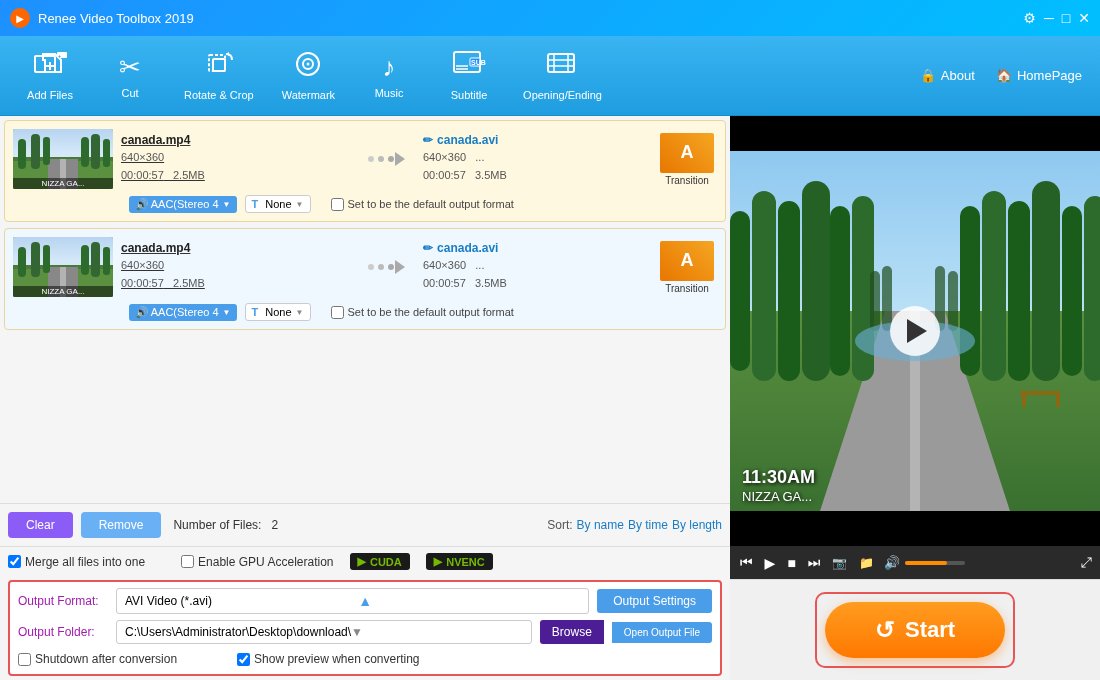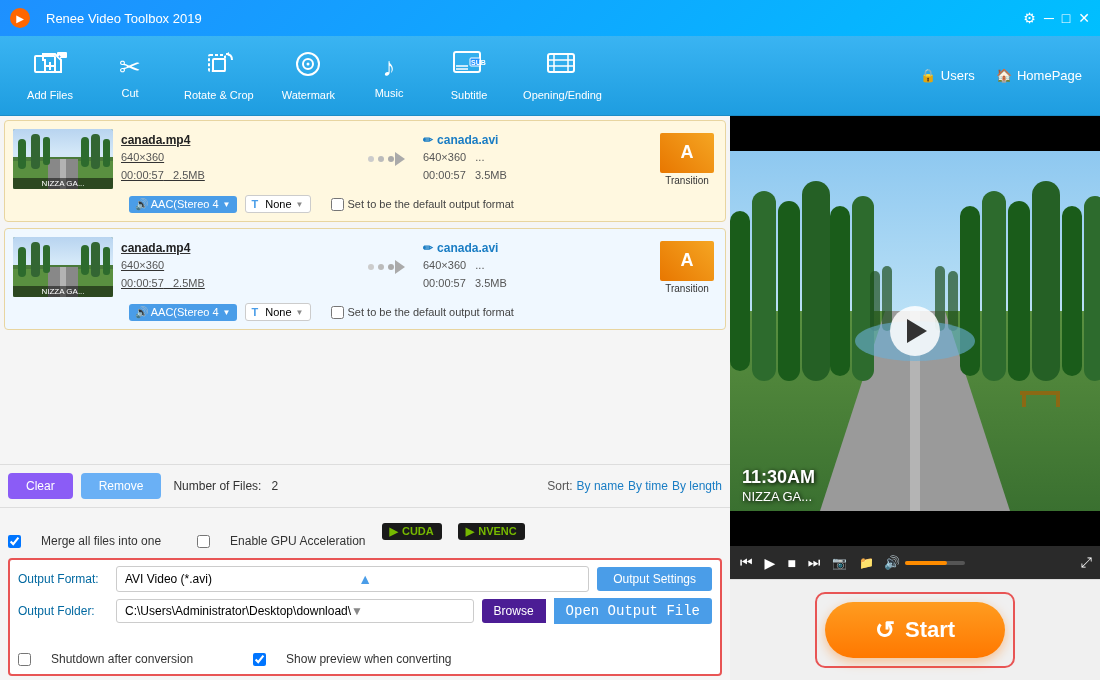--- a/index.html
+++ b/index.html
@@ -12,21 +12,21 @@
       display: flex;
       align-items: center;
       padding: 0 10px;
       color: white;
       font-size: 13px;
     }
     .title-bar .app-icon {
       width: 20px; height: 20px; background: #ff6600; border-radius: 50%; margin-right: 8px;
       display: flex; align-items: center; justify-content: center; font-size: 10px; color: white;
     }
-    .title-bar .title-text { flex: 1; margin-left: 8px; }
+    .title-bar .title-text { flex: 1; }
     .title-bar .win-controls { display: flex; gap: 8px; }
     .win-controls span { cursor: pointer; font-size: 14px; color: white; }
 
     
     .toolbar {
       background: linear-gradient(180deg, #3ab4f2 0%, #1e9de0 100%);
       height: 80px;
       display: flex;
       align-items: center;
       padding: 0 10px;
@@ -236,25 +236,24 @@
       display: flex;
       align-items: center;
       gap: 16px;
       padding: 6px 8px;
       background: #f5f5f5;
       border-top: 1px solid #ddd;
     }
     .checkbox-label {
       display: flex;
       align-items: center;
-      gap: 20px;
+      gap: 4px;
       font-size: 12px;
       color: #333;
       cursor: pointer;
-      margin-top: 20px;
     }
     .gpu-badge {
       display: flex;
       align-items: center;
       gap: 4px;
       background: #1a1a1a;
       color: #76b900;
       border-radius: 3px;
       padding: 2px 6px;
       font-size: 11px;
@@ -275,21 +274,21 @@
     }
     .output-row {
       display: flex;
       align-items: center;
       gap: 8px;
       margin-bottom: 6px;
     }
     .output-row:last-child { margin-bottom: 0; }
     .output-label {
       font-size: 12px;
-      color: #0369a1;
+      color: #a21caf;
       min-width: 90px;
     }
     .format-dropdown {
       flex: 1;
       display: flex;
       align-items: center;
       border: 1px solid #ccc;
       border-radius: 3px;
       background: white;
       padding: 4px 8px;
@@ -331,22 +330,21 @@
       cursor: pointer;
       font-size: 12px;
     }
     .btn-open-output {
       background: #4a9de8;
       color: white;
       border: none;
       padding: 5px 12px;
       border-radius: 0 3px 3px 0;
       cursor: pointer;
-      font-size: 14px;
-      font-family: Liberation Mono, monospace;
+      font-size: 10px;
     }
     .shutdown-row {
       display: flex;
       align-items: center;
       gap: 20px;
       padding: 2px 0;
     }
 
     
     .right-panel {
@@ -540,21 +538,21 @@
         <line x1="8" y1="4" x2="8" y2="22" stroke="white" stroke-width="1.5"></line>
         <line x1="22" y1="4" x2="22" y2="22" stroke="white" stroke-width="1.5"></line>
       </svg>
     </div>
     <span>Opening/Ending</span>
   </div>
   <div class="toolbar-spacer"></div>
   <div class="toolbar-right">
     <div class="about-btn">
       <span>🔒</span>
-      <span>Users</span>
+      <span>About</span>
     </div>
     <div class="homepage-btn">
       <span>🏠</span>
       <span>HomePage</span>
     </div>
   </div>
 </div>
 
 <div class="main-content">
 

